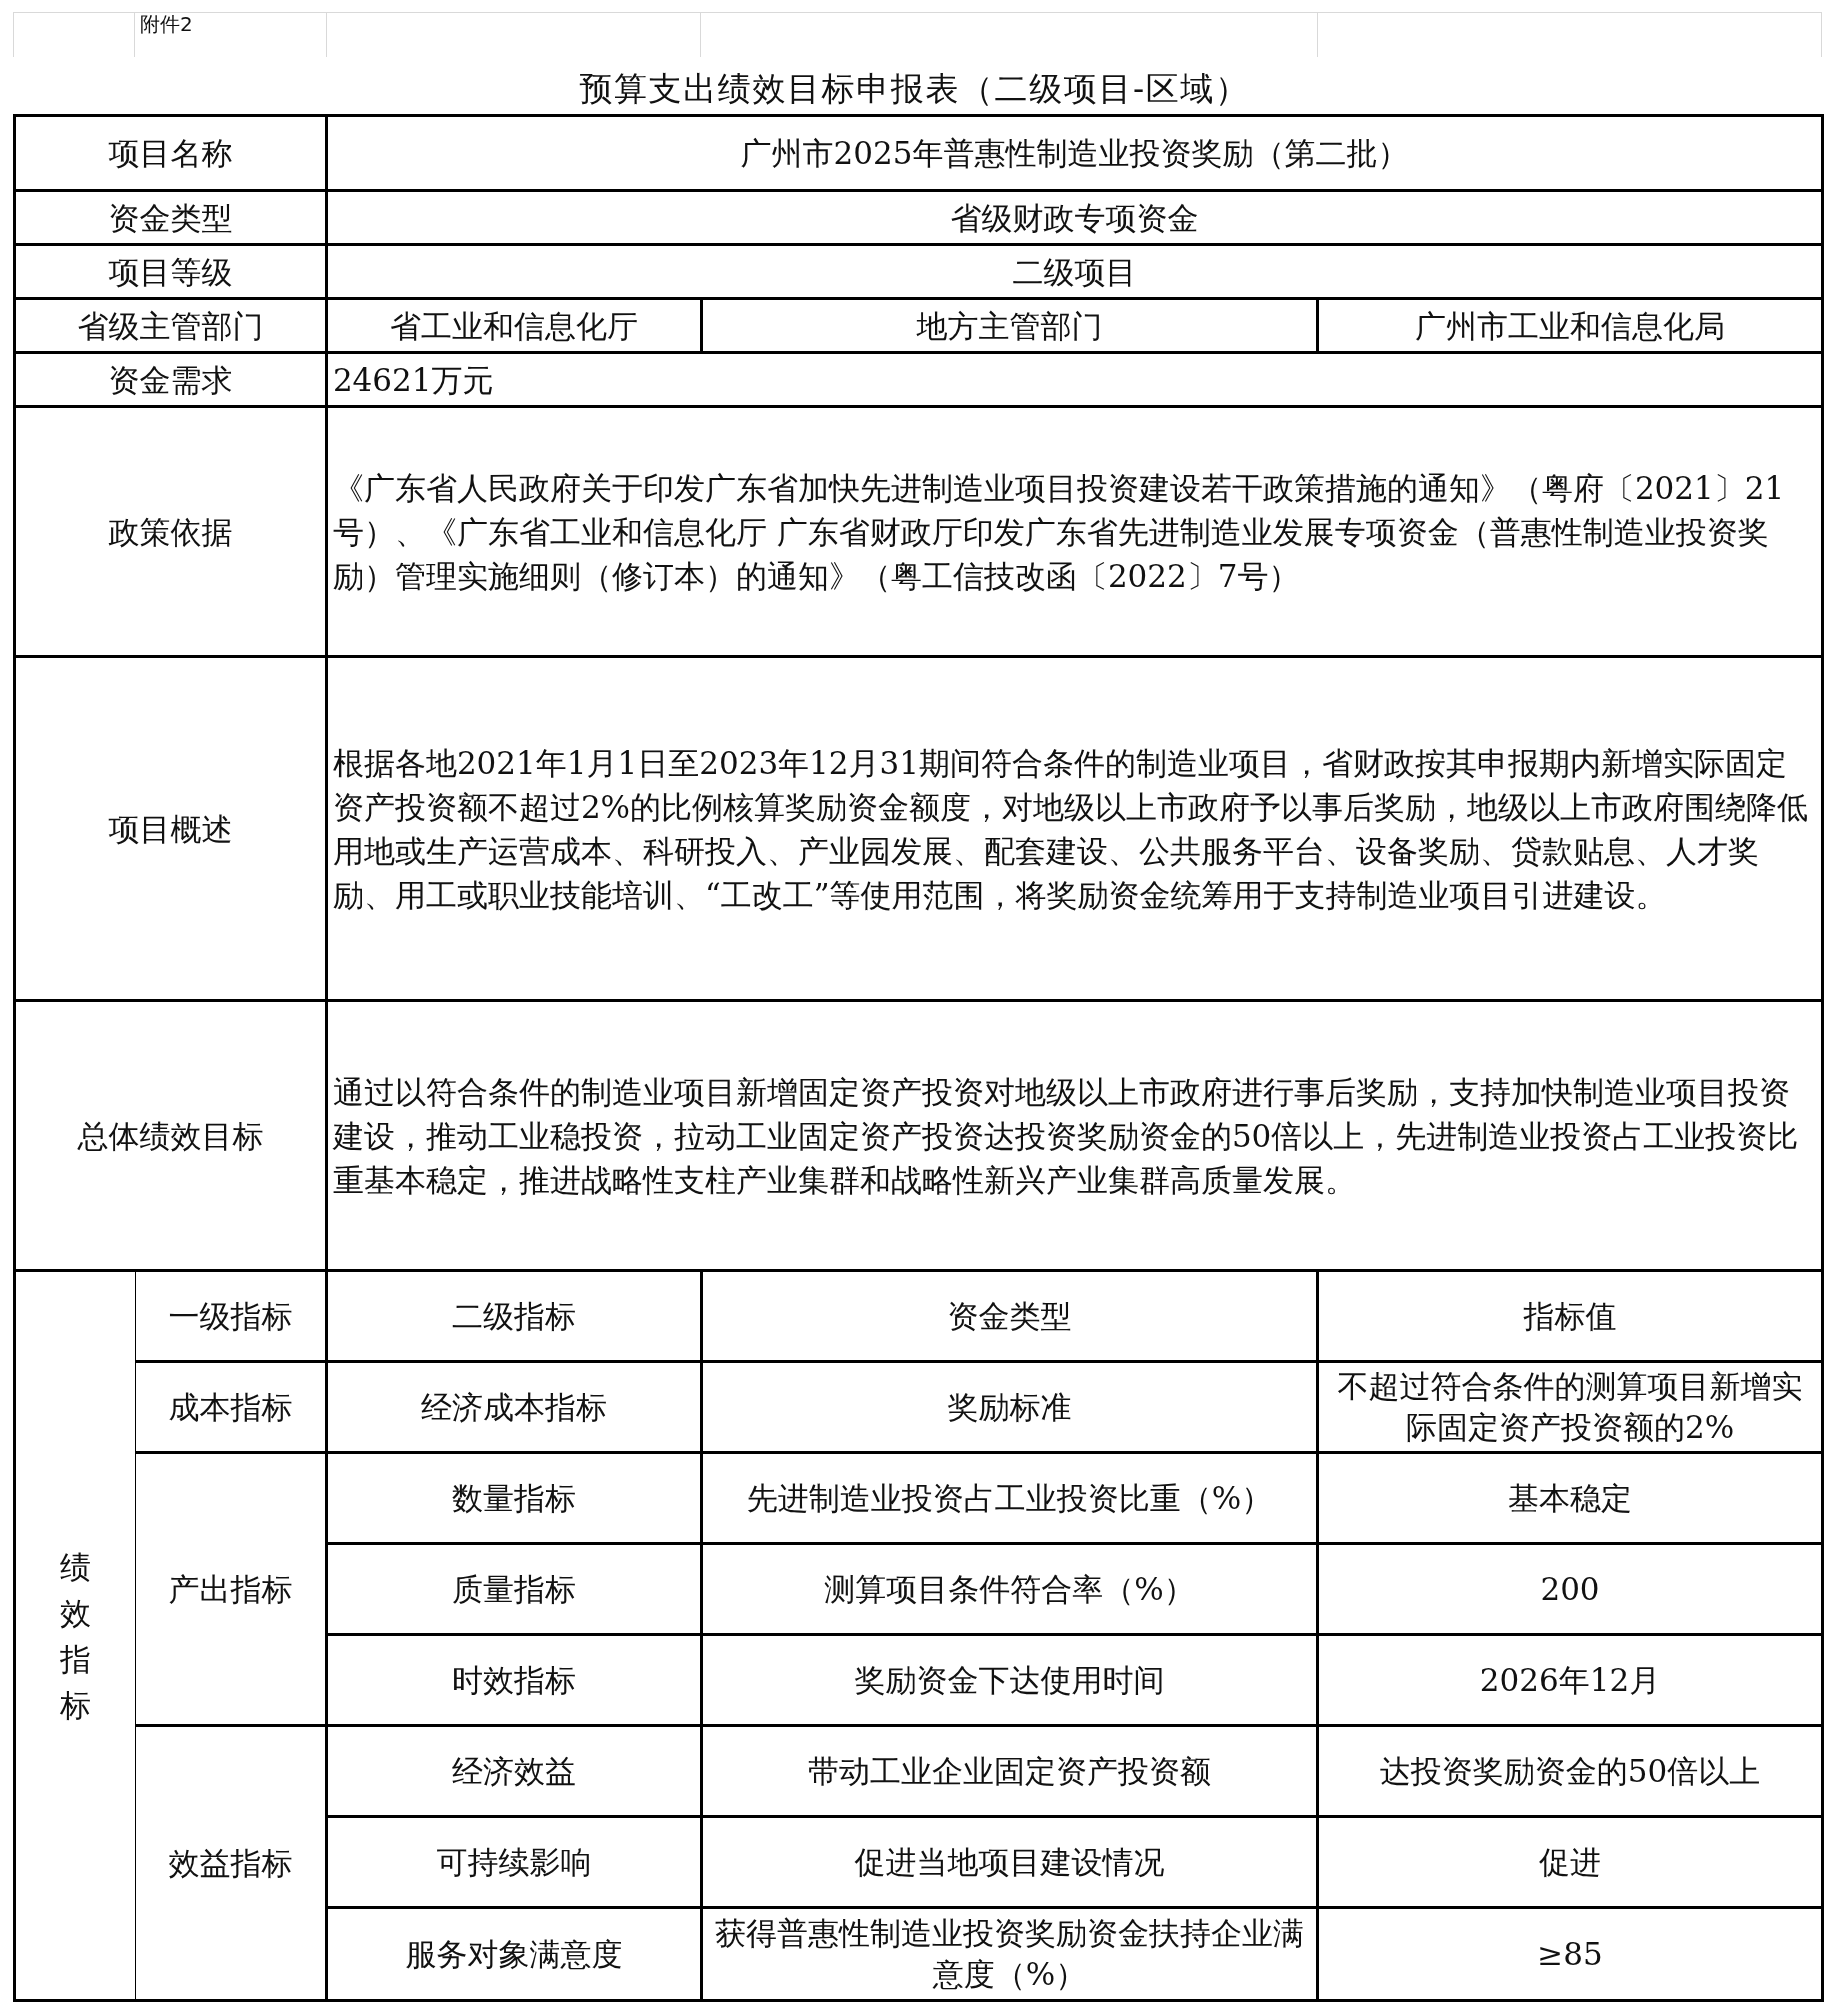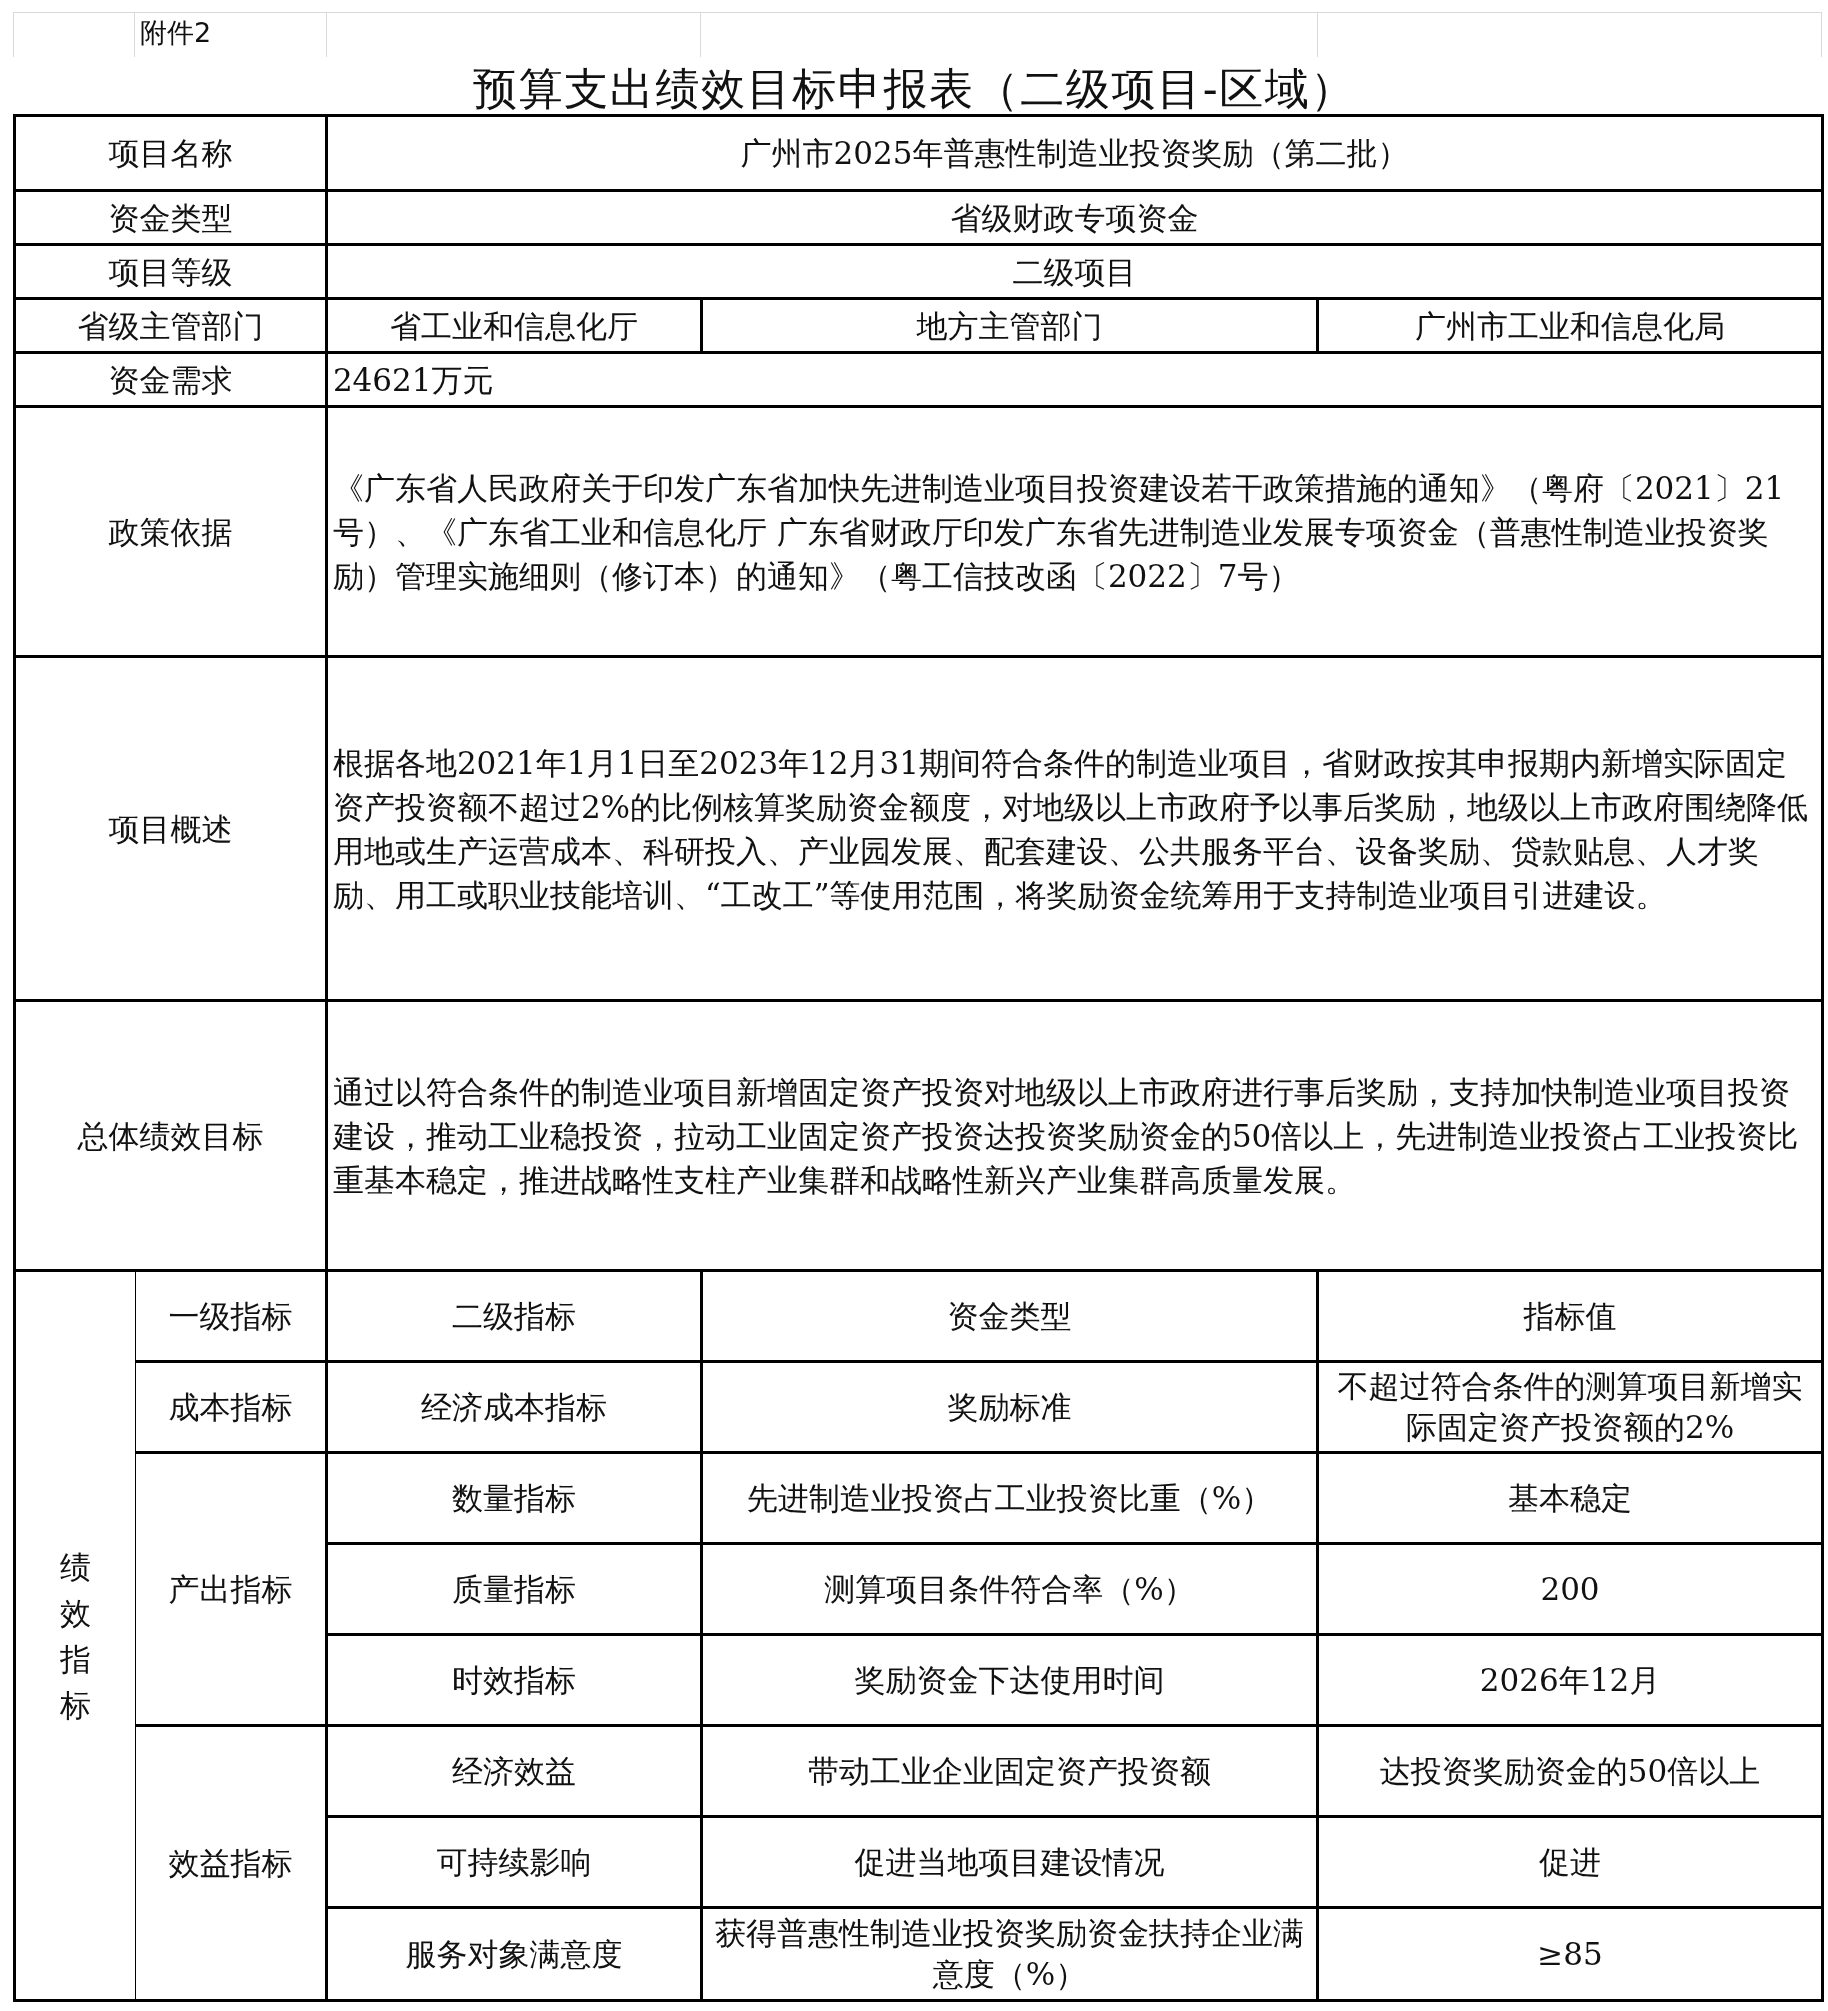--- a/index.html
+++ b/index.html
@@ -1,24 +1,24 @@
 <!DOCTYPE html>
 <html style="font-size:13px"><head>
 <meta charset="utf-8">
 <style>
   html, body { margin:0; padding:0; background:#ffffff; }
   body { width:1829px; height:2011px; position:relative; overflow:hidden;
          font-family:"DejaVu Serif","Liberation Serif",serif; color:#111; }
   .gridrow { position:absolute; left:13px; top:12.2px; width:1808px; height:45px;
              border-top:1.6px solid #d9d9d9; }
   .gv { position:absolute; top:12.2px; height:45px; width:0; border-left:1.6px solid #d9d9d9; }
-  .attach { position:absolute; left:140px; top:16px; font-family:"DejaVu Sans","Liberation Sans",sans-serif;
-            font-size:27px; line-height:33px; }
+  .attach { position:absolute; left:140px; top:8px; font-family:"DejaVu Sans","Liberation Sans",sans-serif;
+            font-size:20px; line-height:33px; }
   .title { position:absolute; left:0; top:64px; width:1829px; text-align:center;
-           font-size:44px; line-height:49px; letter-spacing:1.6px; }
+           font-size:33px; line-height:49px; letter-spacing:1.6px; }
   table { position:absolute; left:13px; top:114px; width:1808px; border-collapse:collapse;
           table-layout:fixed; }
   td { border:3.3px solid #000; padding:0 8px; font-size:31px; line-height:44px;
        text-align:center; vertical-align:middle; word-break:break-all; }
   td.thin-l { border-left:1.6px solid #000; }
   td.left { text-align:left; padding-left:4.9px; padding-right:8.1px; }
   td.para { text-align:left; padding:0 8.1px 0 4.9px; line-height:44px;margin-top:24px; }
   .vert { display:inline-block; width:36px; line-height:46px; font-size:31px; }
 </style>
 </head>

